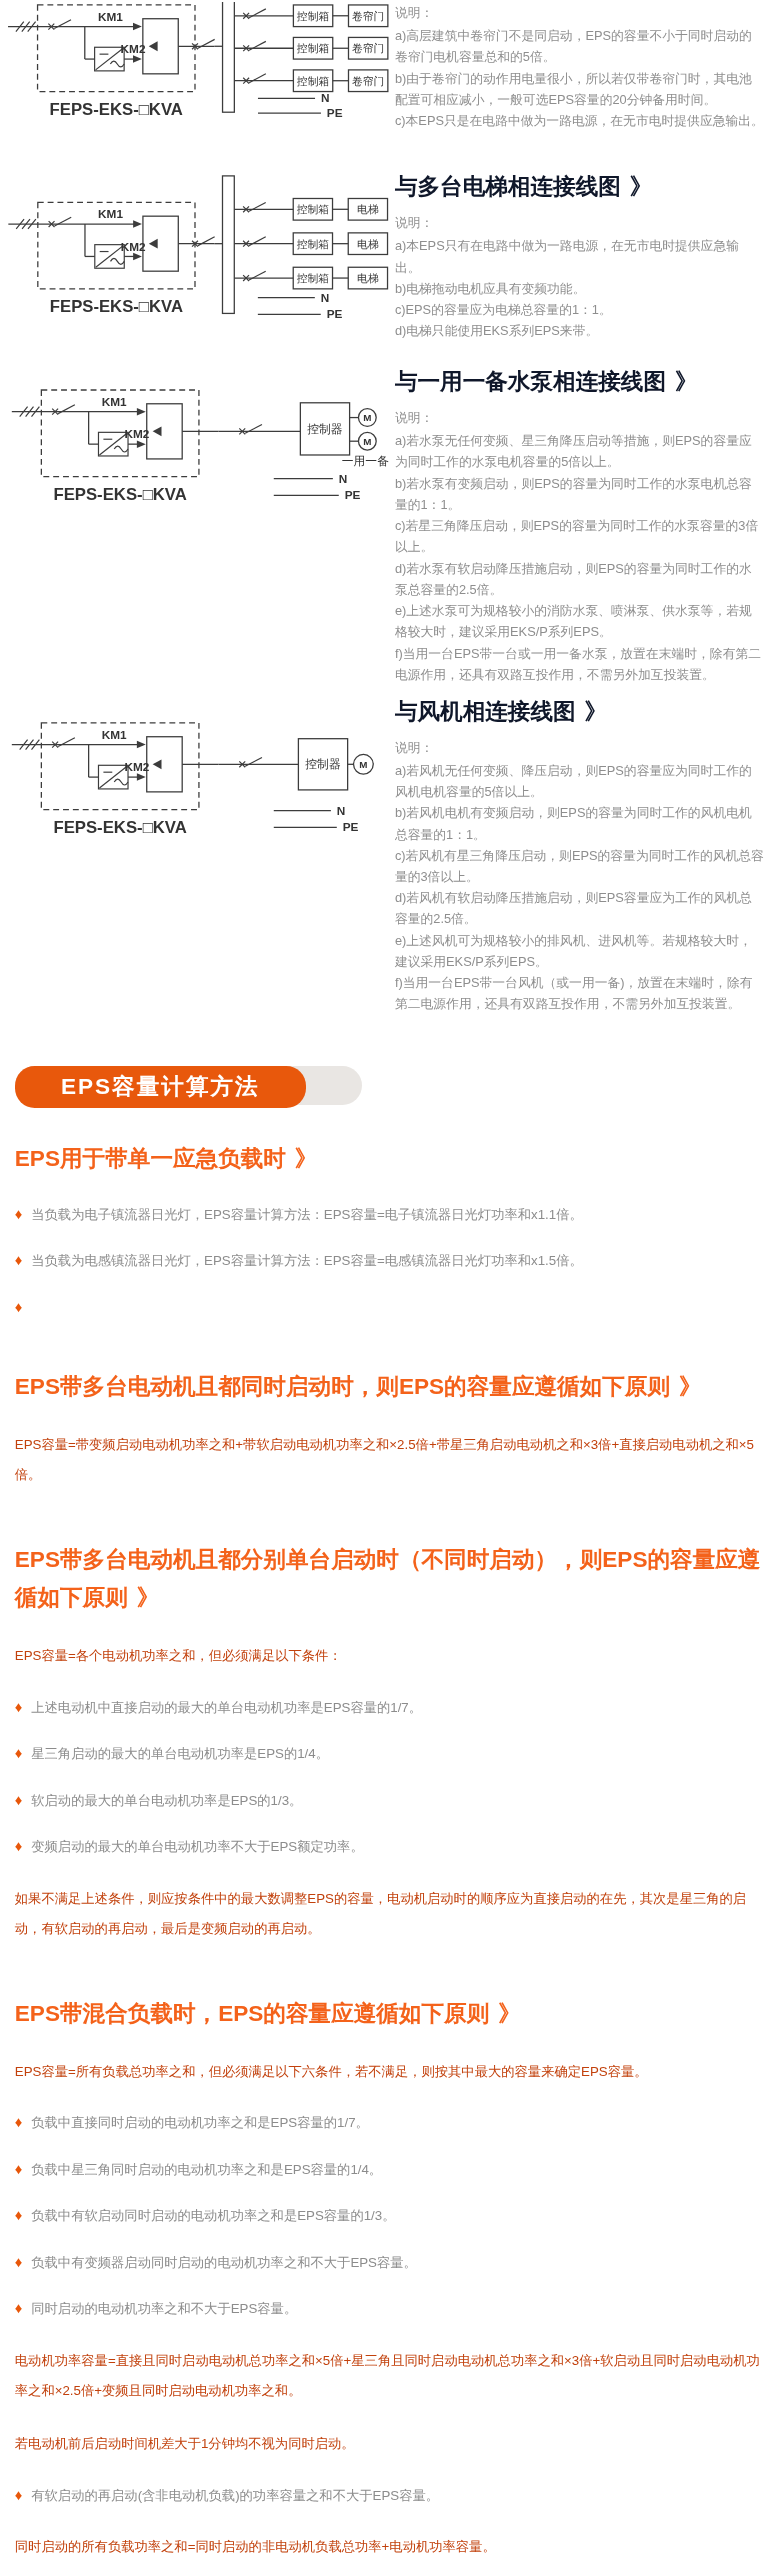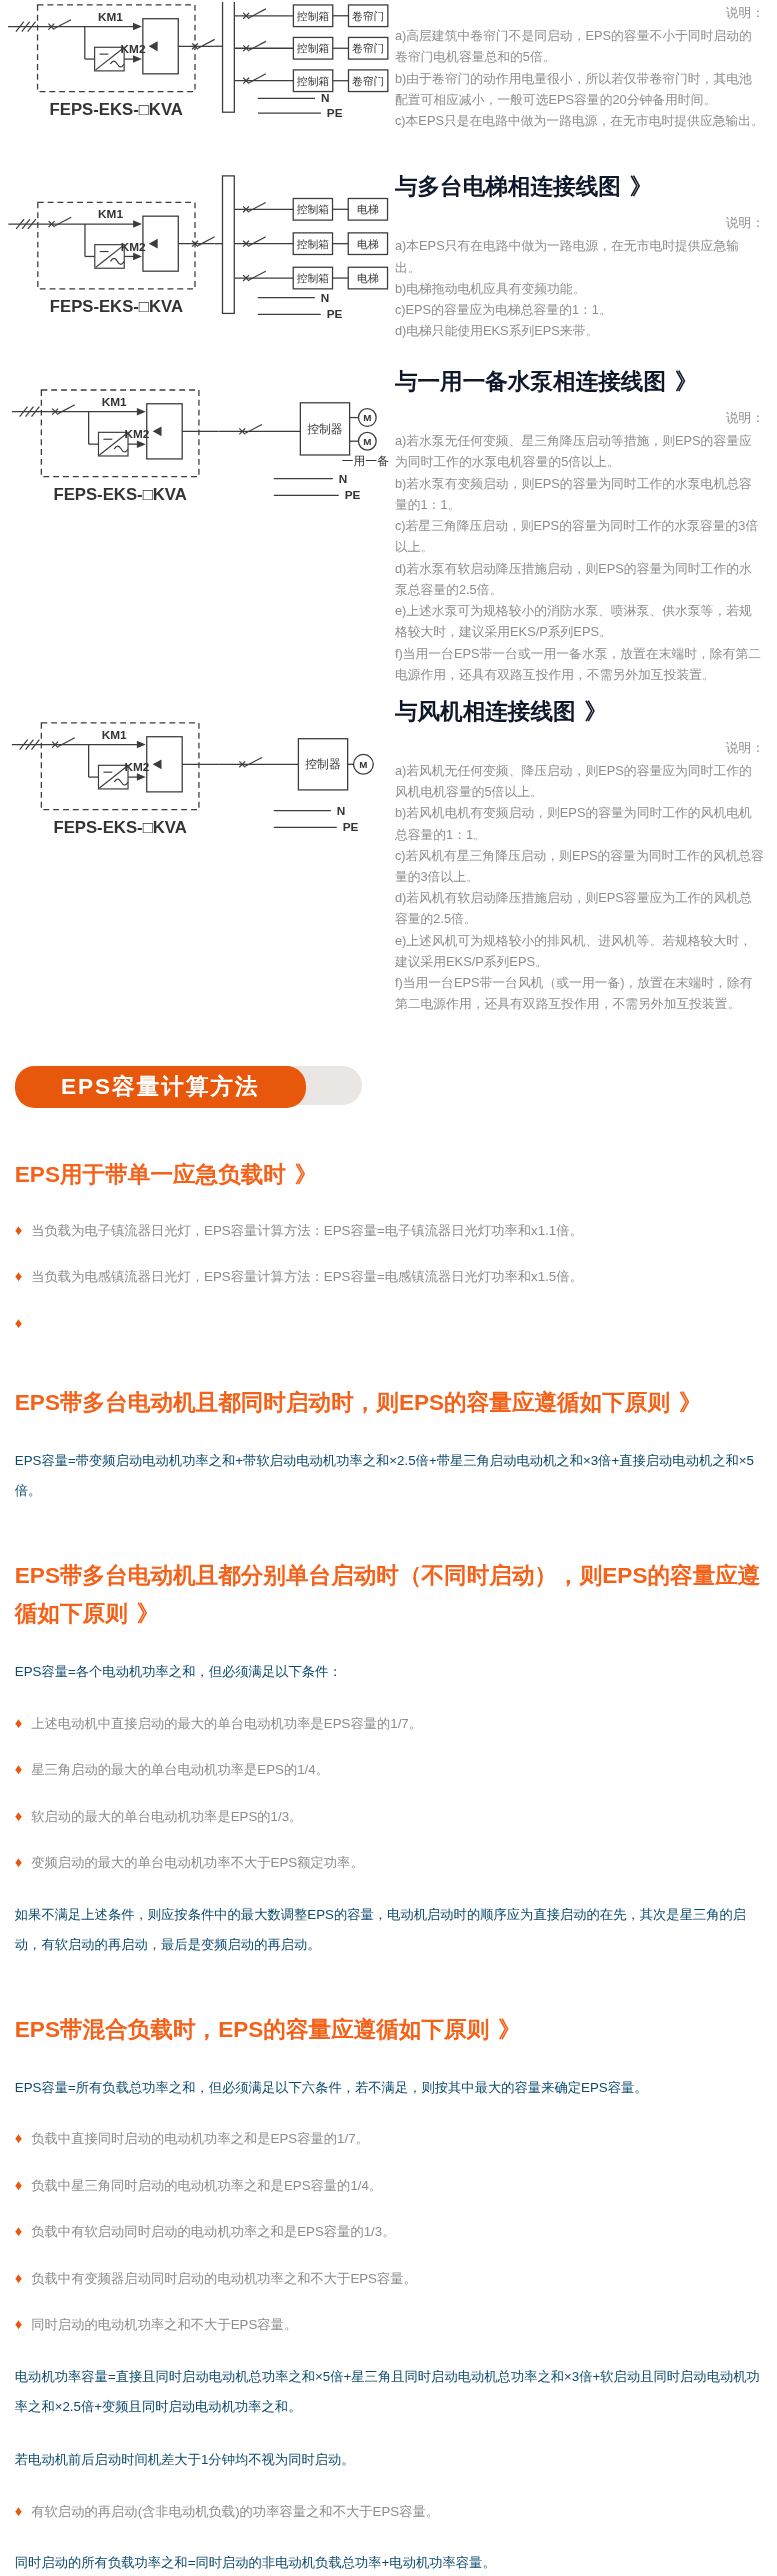--- a/index.html
+++ b/index.html
@@ -10,21 +10,21 @@
   .row{display:flex;align-items:flex-start;}
   .col-d{width:389px;flex:0 0 389px;}
   .col-t{flex:1 1 auto;padding:0 13.8px 0 5.9px;}
   .row1{margin-top:2px;}
   .row2{margin-top:39px;}
   .row3{margin-top:23.6px;}
   .row4{margin-top:9.8px;}
   .row3 .col-d svg,.row4 .col-d svg{margin-top:19.7px;}
 
   .note{font-size:12.8px;line-height:1.66;color:#8e8e8e;}
-  .note-title{margin-bottom:2px;text-align:right;}
+  .note-title{margin-bottom:2px;}
 
   .h-or{font-size:22.6px;line-height:1.5;color:#0f172a;font-weight:bold;margin:0 0 7.9px 0;}
   .h-or .chev{margin-left:8.9px;font-weight:bold;}
   .col-t .h-or{margin:0 0 7.9px 0;}
 
   
   .dlabel{font:bold 12px "Liberation Sans",sans-serif;fill:#333;stroke:none;}
   .dunit{font:bold 17px "Liberation Sans",sans-serif;fill:#333;stroke:none;}
   .dbox{font:11px "Liberation Sans",sans-serif;fill:#333;stroke:none;}
   .dbox13{font:12px "Liberation Sans",sans-serif;fill:#333;stroke:none;}
@@ -36,22 +36,22 @@
   .banner .track{position:absolute;left:0;top:0;height:39px;background:#e9e6e3;border-radius:19.7px;}
   .banner .pill{position:absolute;left:0;top:0;height:42px;background:#e8580c;border-radius:19.7px;
     color:#fff;font-size:22.6px;font-weight:bold;display:flex;align-items:center;justify-content:center;letter-spacing:2px;}
   .banner1{margin-top:51px;}
   .banner1 .track{width:347px;}
   .banner1 .pill{width:291px;}
 
   .textsec{padding:0 14.8px;}
   .sec-h{font-size:22.6px;line-height:1.7;color:#f4621a;font-weight:bold;margin:51px 0 9.8px 0;}
   .sec-h .chev{margin-left:8.9px;}
-  .sec-h.first{margin-top:51px;}
-  .para{font-size:13.3px;line-height:2.25;color:#0c4a6e;margin:23.6px 0;}
+  .sec-h.first{margin-top:35px;}
+  .para{font-size:13.3px;line-height:2.25;color:#c2410c;margin:23.6px 0;}
   .li{display:flex;align-items:flex-start;margin:26.6px 0;font-size:13.3px;color:#8c8c8c;line-height:1.5;}
   .li .diamond{color:#e8570a;font-size:14.8px;margin-right:8.9px;line-height:1.3;}
 </style>
 </head>
 <body>
 
 <svg style="position:absolute;width:0;height:0" aria-hidden="true">
   <defs>
     <g id="sw" stroke="#3c3c3c" stroke-width="1.2" fill="none">
       <path d="M-3,-3 L3,3 M-3,3 L3,-3"></path>

